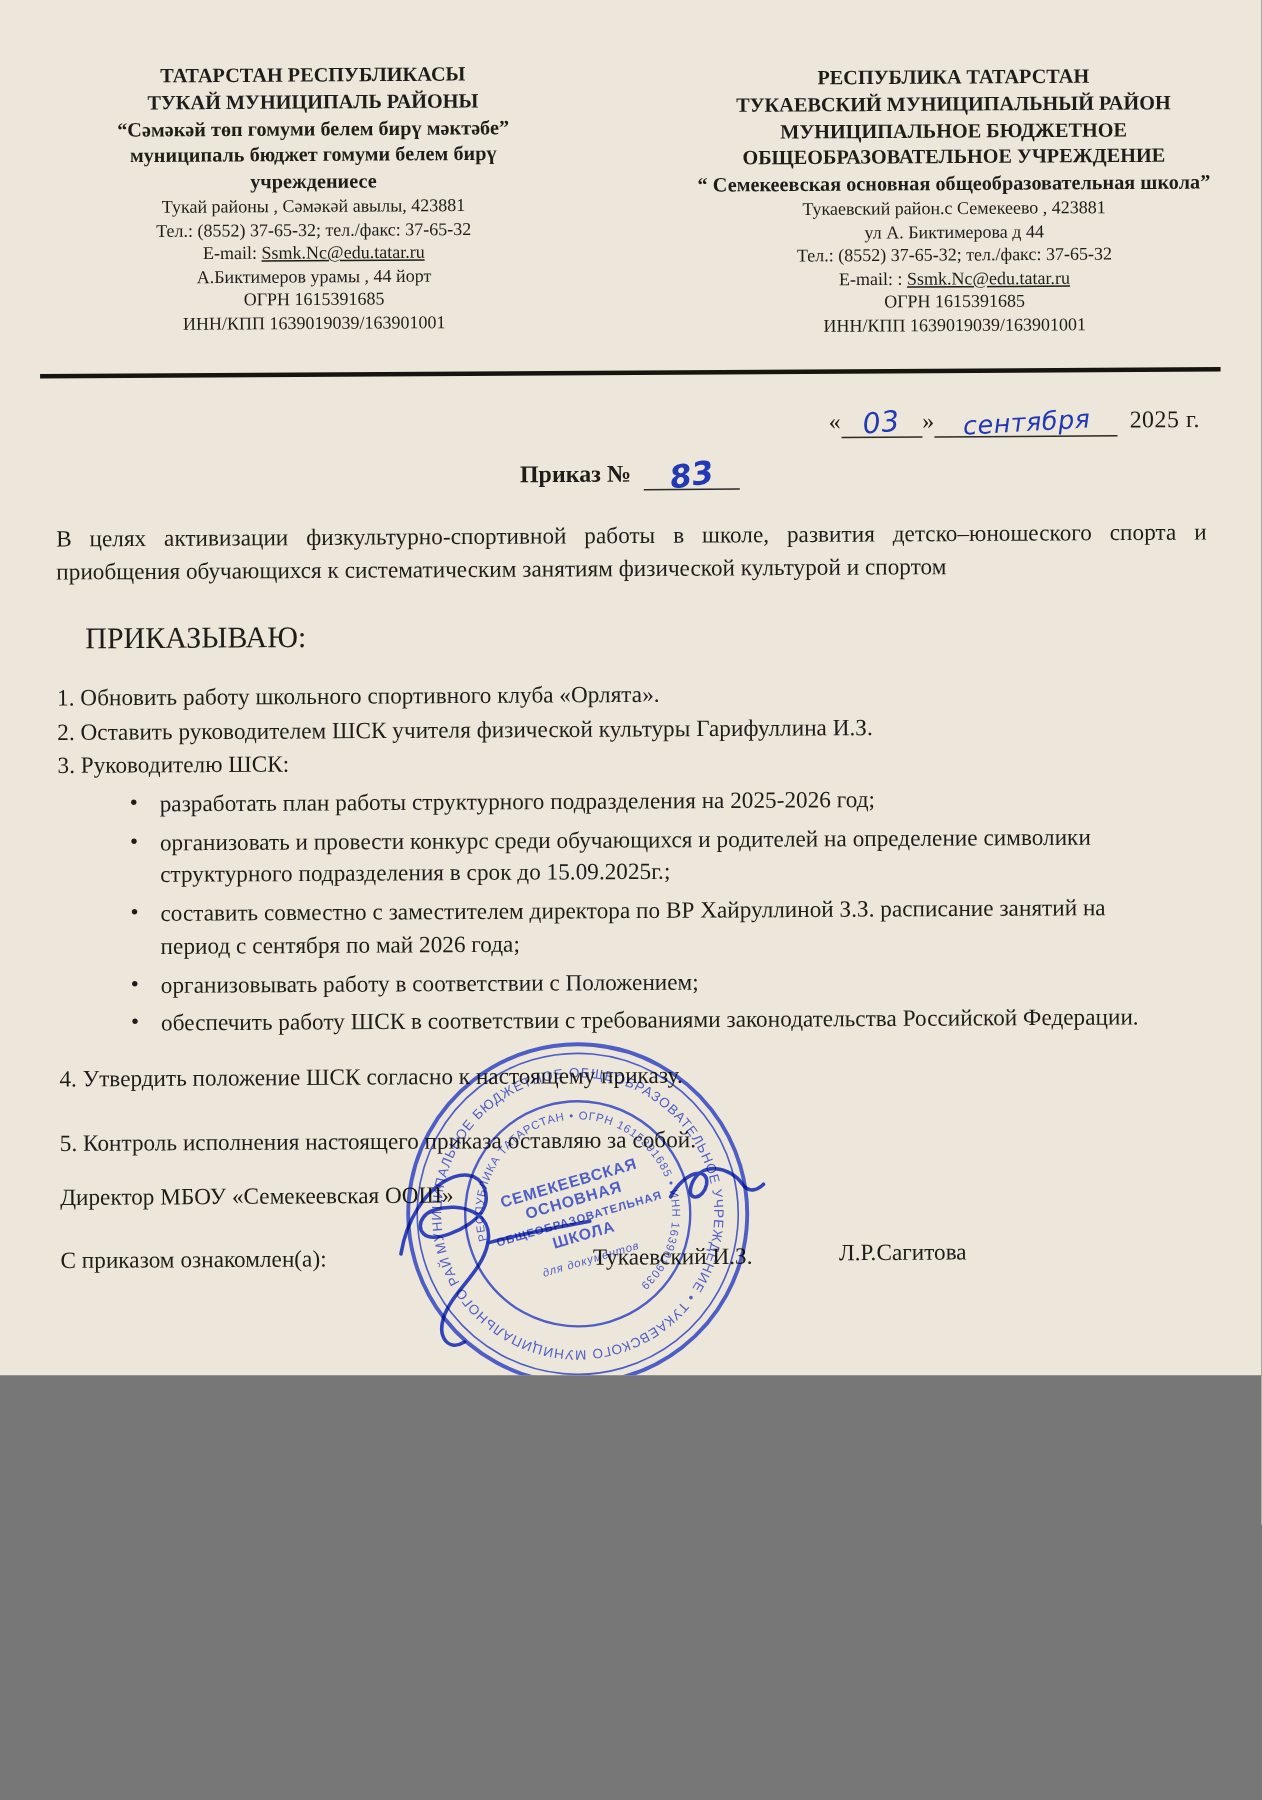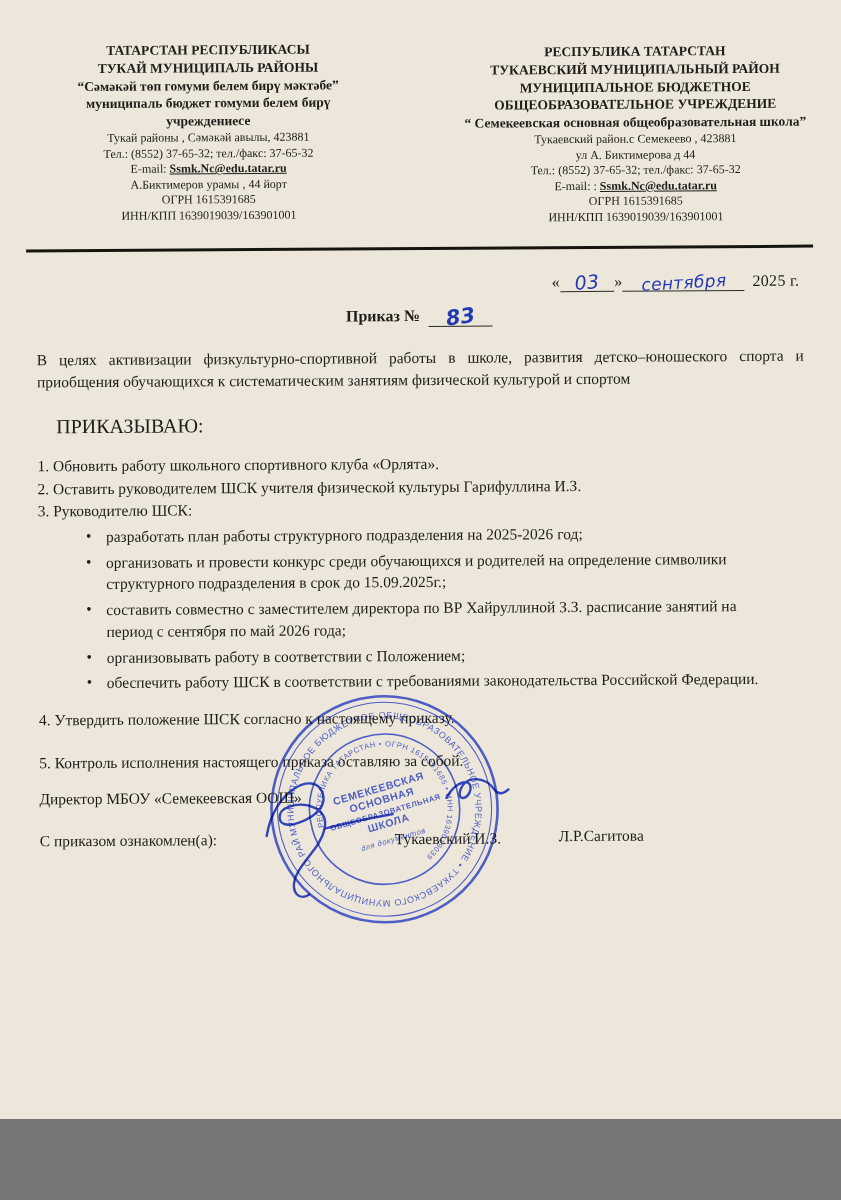--- a/index.html
+++ b/index.html
@@ -1,34 +1,34 @@
 <!DOCTYPE html>
 <html><head>
 <meta charset="utf-8">
 <style>
   html,body { margin:0; padding:0; background:#777; }
   .page {
-    position:relative; width:841px; height:1119px; margin:0 auto;
+    position:relative; width:841px; height:917px; margin:0 auto;
     background:
       radial-gradient(ellipse at 12% 6%, rgba(110,100,80,0.10), transparent 45%),
       radial-gradient(ellipse at 95% 95%, rgba(110,100,80,0.07), transparent 40%),
       linear-gradient(100deg, #e9e4d6 0%, #efead e 50%, #eae5d8 100%);
     background-color:#ece7da;
     overflow:hidden;
     font-family:"Liberation Serif","DejaVu Serif",serif;
     color:#1e1d1a;
   }
   .content { position:absolute; inset:0; transform:rotate(-0.35deg); }
 
   
   .hdr-left  { position:absolute; top:40px;  left:52px;  width:318px; text-align:center; }
   .hdr-right { position:absolute; top:44px;  left:452px; width:372px; text-align:center; }
   .hb { font-weight:bold; font-size:13.5px; line-height:1.32; }
   .hn { font-size:12px; line-height:1.3; }
-  .u  { text-decoration:underline;font-weight:bold; }
+  .u  { text-decoration:underline; }
 
   .rule { position:absolute; top:247px; left:28px; width:787px; height:3px; background:#15140f; }
 
   
   .date-line { position:absolute; top:270px; right:40px; font-size:16px; letter-spacing:0.3px; }
   .hw-slot { display:inline-block; border-bottom:1.4px solid #2a2a26; text-align:center; vertical-align:baseline; }
   .slot-day   { width:54px; }
   .slot-month { width:122px; }
   .hw { font-family:"DejaVu Sans","Liberation Sans",sans-serif; font-style:italic; color:#2339b4; }
   .slot-day .hw   { display:inline-block; font-size:19px; transform:rotate(-5deg) translateY(2px); }

